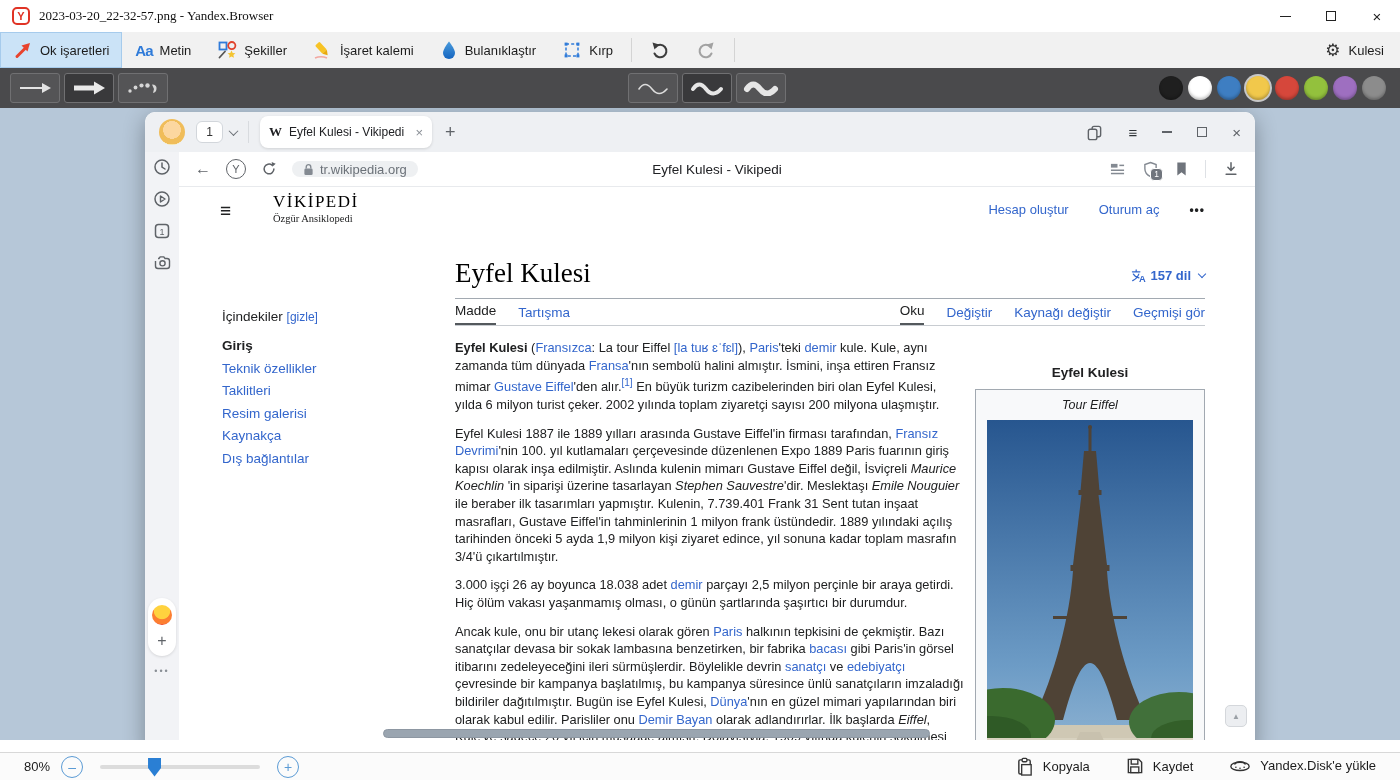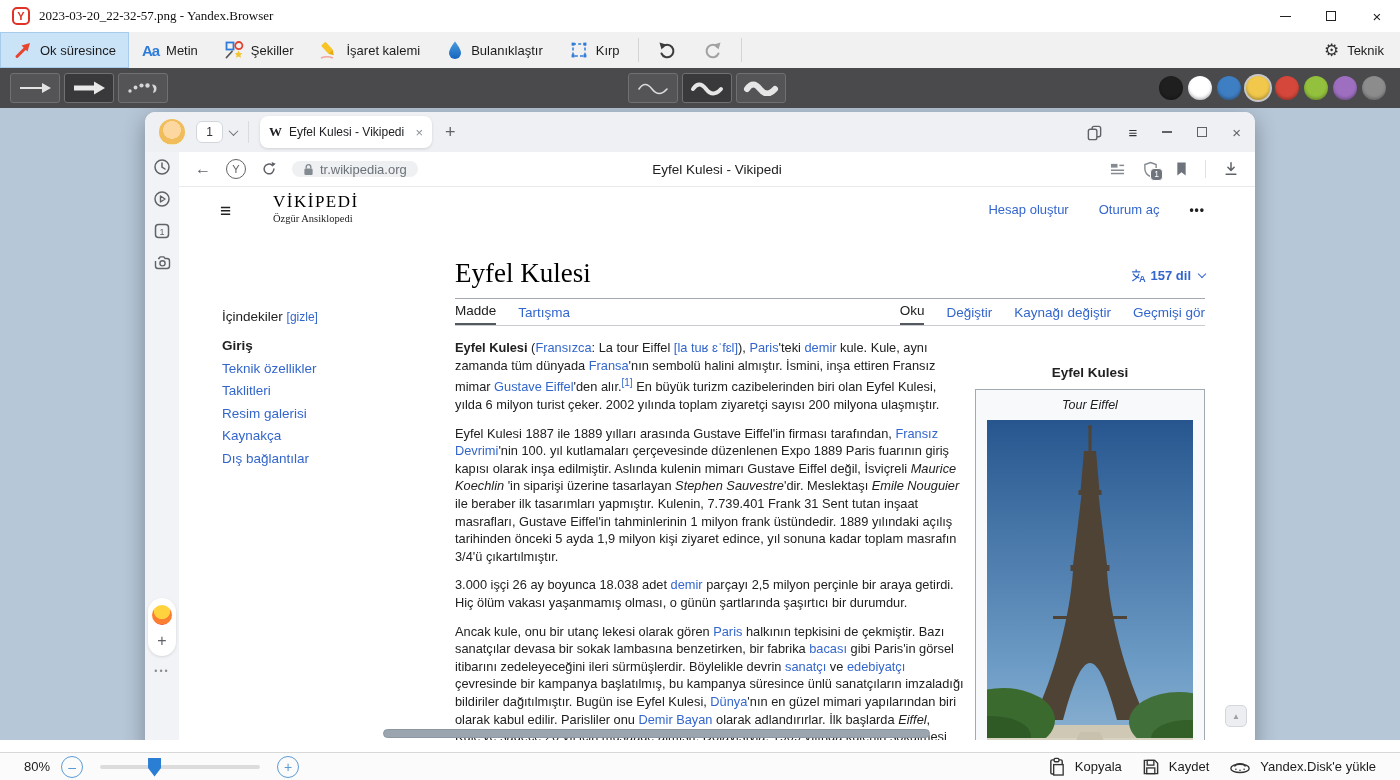--- a/index.html
+++ b/index.html
@@ -139,21 +139,21 @@
                   justify-content:center; font-size:8px; }
 
   
   .bottombar { position:absolute; bottom:0; left:0; height:28px; width:1400px; background:#fbfbfb;
                border-top:1px solid #d8d8d8; display:flex; align-items:center; padding:0 24px; font-size:13px; color:#1c1c1c; }
   .zbtn { width:22px; height:22px; border-radius:50%; border:1.5px solid #5b9bd5; color:#5b9bd5; display:flex;
           align-items:center; justify-content:center; font-size:14px; margin:0 11px; line-height:1; }
   .slider { width:160px; height:4px; background:#dcdcdc; border-radius:2px; position:relative; margin:0 6px; }
   .slider-thumb { position:absolute; left:48px; top:-7px; width:13px; height:19px; background:#2a7fd4;
                   clip-path:polygon(0 0,100% 0,100% 55%,50% 100%,0 55%); }
-  .bb-right { margin-left:auto; display:flex; align-items:center; gap:20px; }
+  .bb-right { margin-left:auto; display:flex; align-items:flex-start; gap:36px; }
   .bb-item { display:flex; align-items:center; gap:9px; }
 
   svg { display:block; }
 </style>
 </head>
 <body>
 
 <div class="app">
 
   <div class="titlebar">
@@ -169,21 +169,21 @@
       <span class="win-btn">×</span>
     </div>
   </div>
 
   <div class="toolbar">
     <div class="tool selected">
       <svg width="20" height="20" viewBox="0 0 20 20">
         <line x1="4" y1="16.5" x2="12.5" y2="8" stroke="#e8432d" stroke-width="3" stroke-linecap="round"></line>
         <polygon points="17,3 8.5,5.5 14.5,11.5" fill="#e8432d"></polygon>
       </svg>
-      <span>Ok süresince</span>
+      <span>Ok işaretleri</span>
     </div>
     <div class="tool">
       <span class="aa-ic">Aa</span>
       <span>Metin</span>
     </div>
     <div class="tool">
       <svg width="20" height="20" viewBox="0 0 20 20">
         <rect x="2.5" y="2.5" width="7" height="7" fill="none" stroke="#2f7bd9" stroke-width="1.8"></rect>
         <circle cx="14.8" cy="5.6" r="3.6" fill="none" stroke="#e0432d" stroke-width="1.8"></circle>
         <line x1="2.5" y1="17.5" x2="8" y2="11.5" stroke="#555" stroke-width="1.8" stroke-linecap="round"></line>
@@ -232,21 +232,21 @@
     </div>
     <div class="tool">
       <svg width="20" height="20" viewBox="0 0 20 20" style="transform:scaleX(-1)">
         <path d="M5.5 7 a6.2 6.2 0 1 1 -1 6.5" fill="none" stroke="#a2a2a2" stroke-width="2" stroke-linecap="round"></path>
         <polygon points="2.5,2.5 9,4.5 4.5,9.5" fill="#a2a2a2"></polygon>
       </svg>
     </div>
     <span class="tool-sep"></span>
     <div class="toolbar-right">
       <span class="gear">⚙</span>
-      <span>Teknik</span>
+      <span>Kulesi</span>
     </div>
   </div>
 
   <div class="stylebar">
     <div class="sb-left">
       <div class="sb-btn">
         <svg width="38" height="16" viewBox="0 0 38 16">
           <line x1="4" y1="8" x2="27" y2="8" stroke="#e3e3e3" stroke-width="2"></line>
           <polygon points="26,3 35,8 26,13" fill="#e3e3e3"></polygon>
         </svg>

